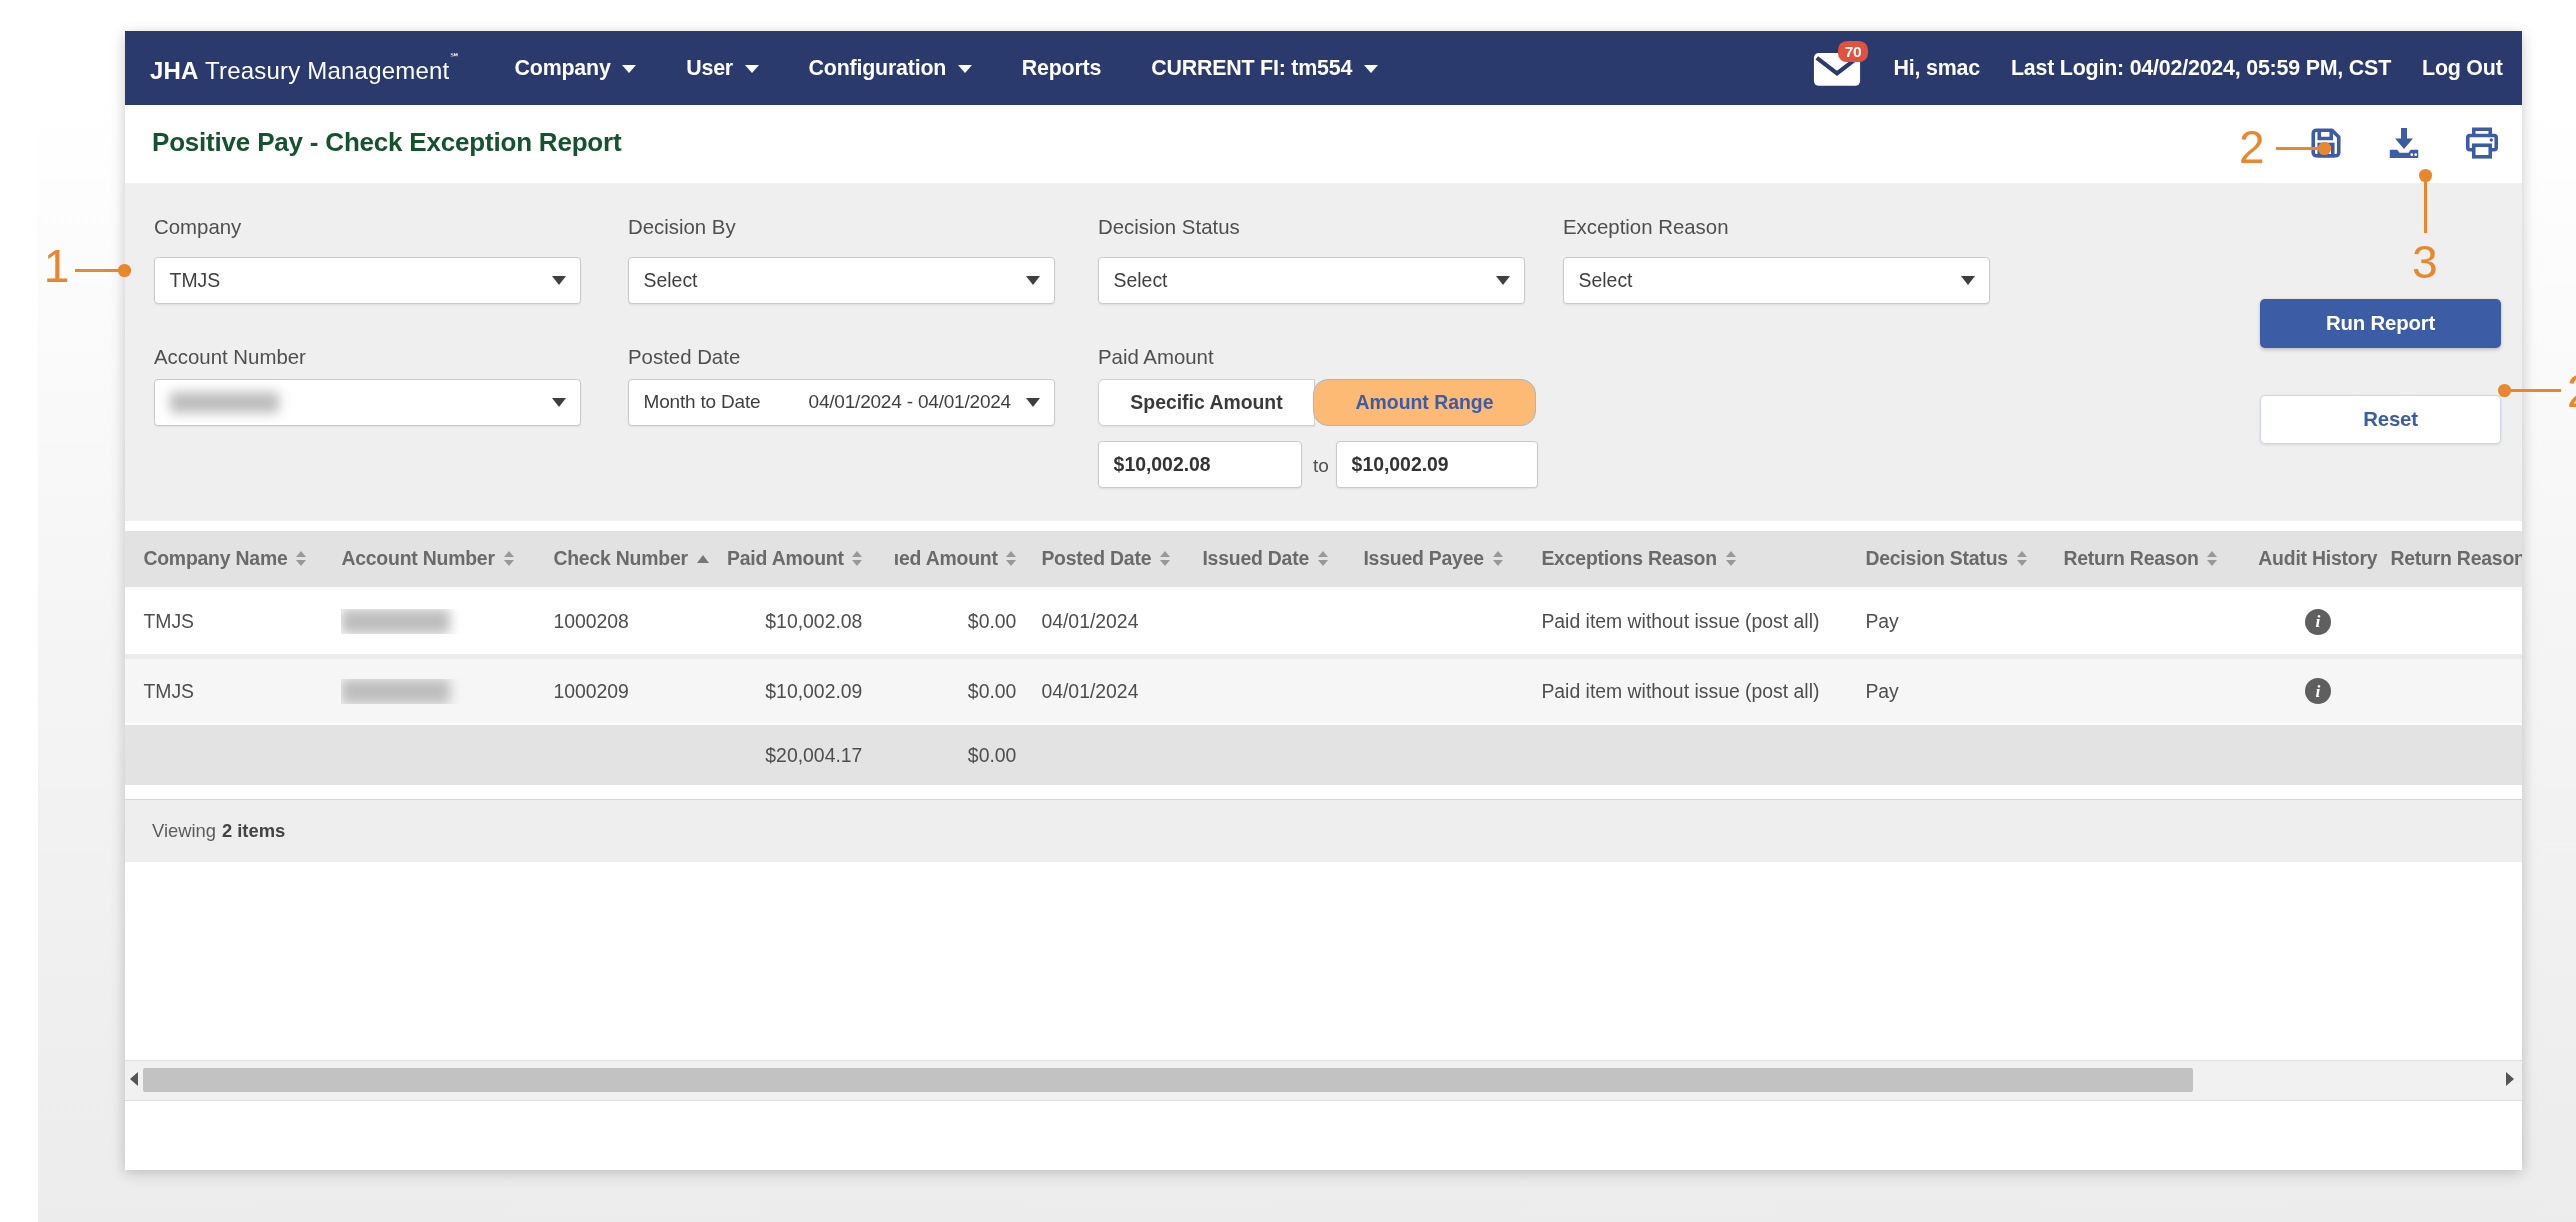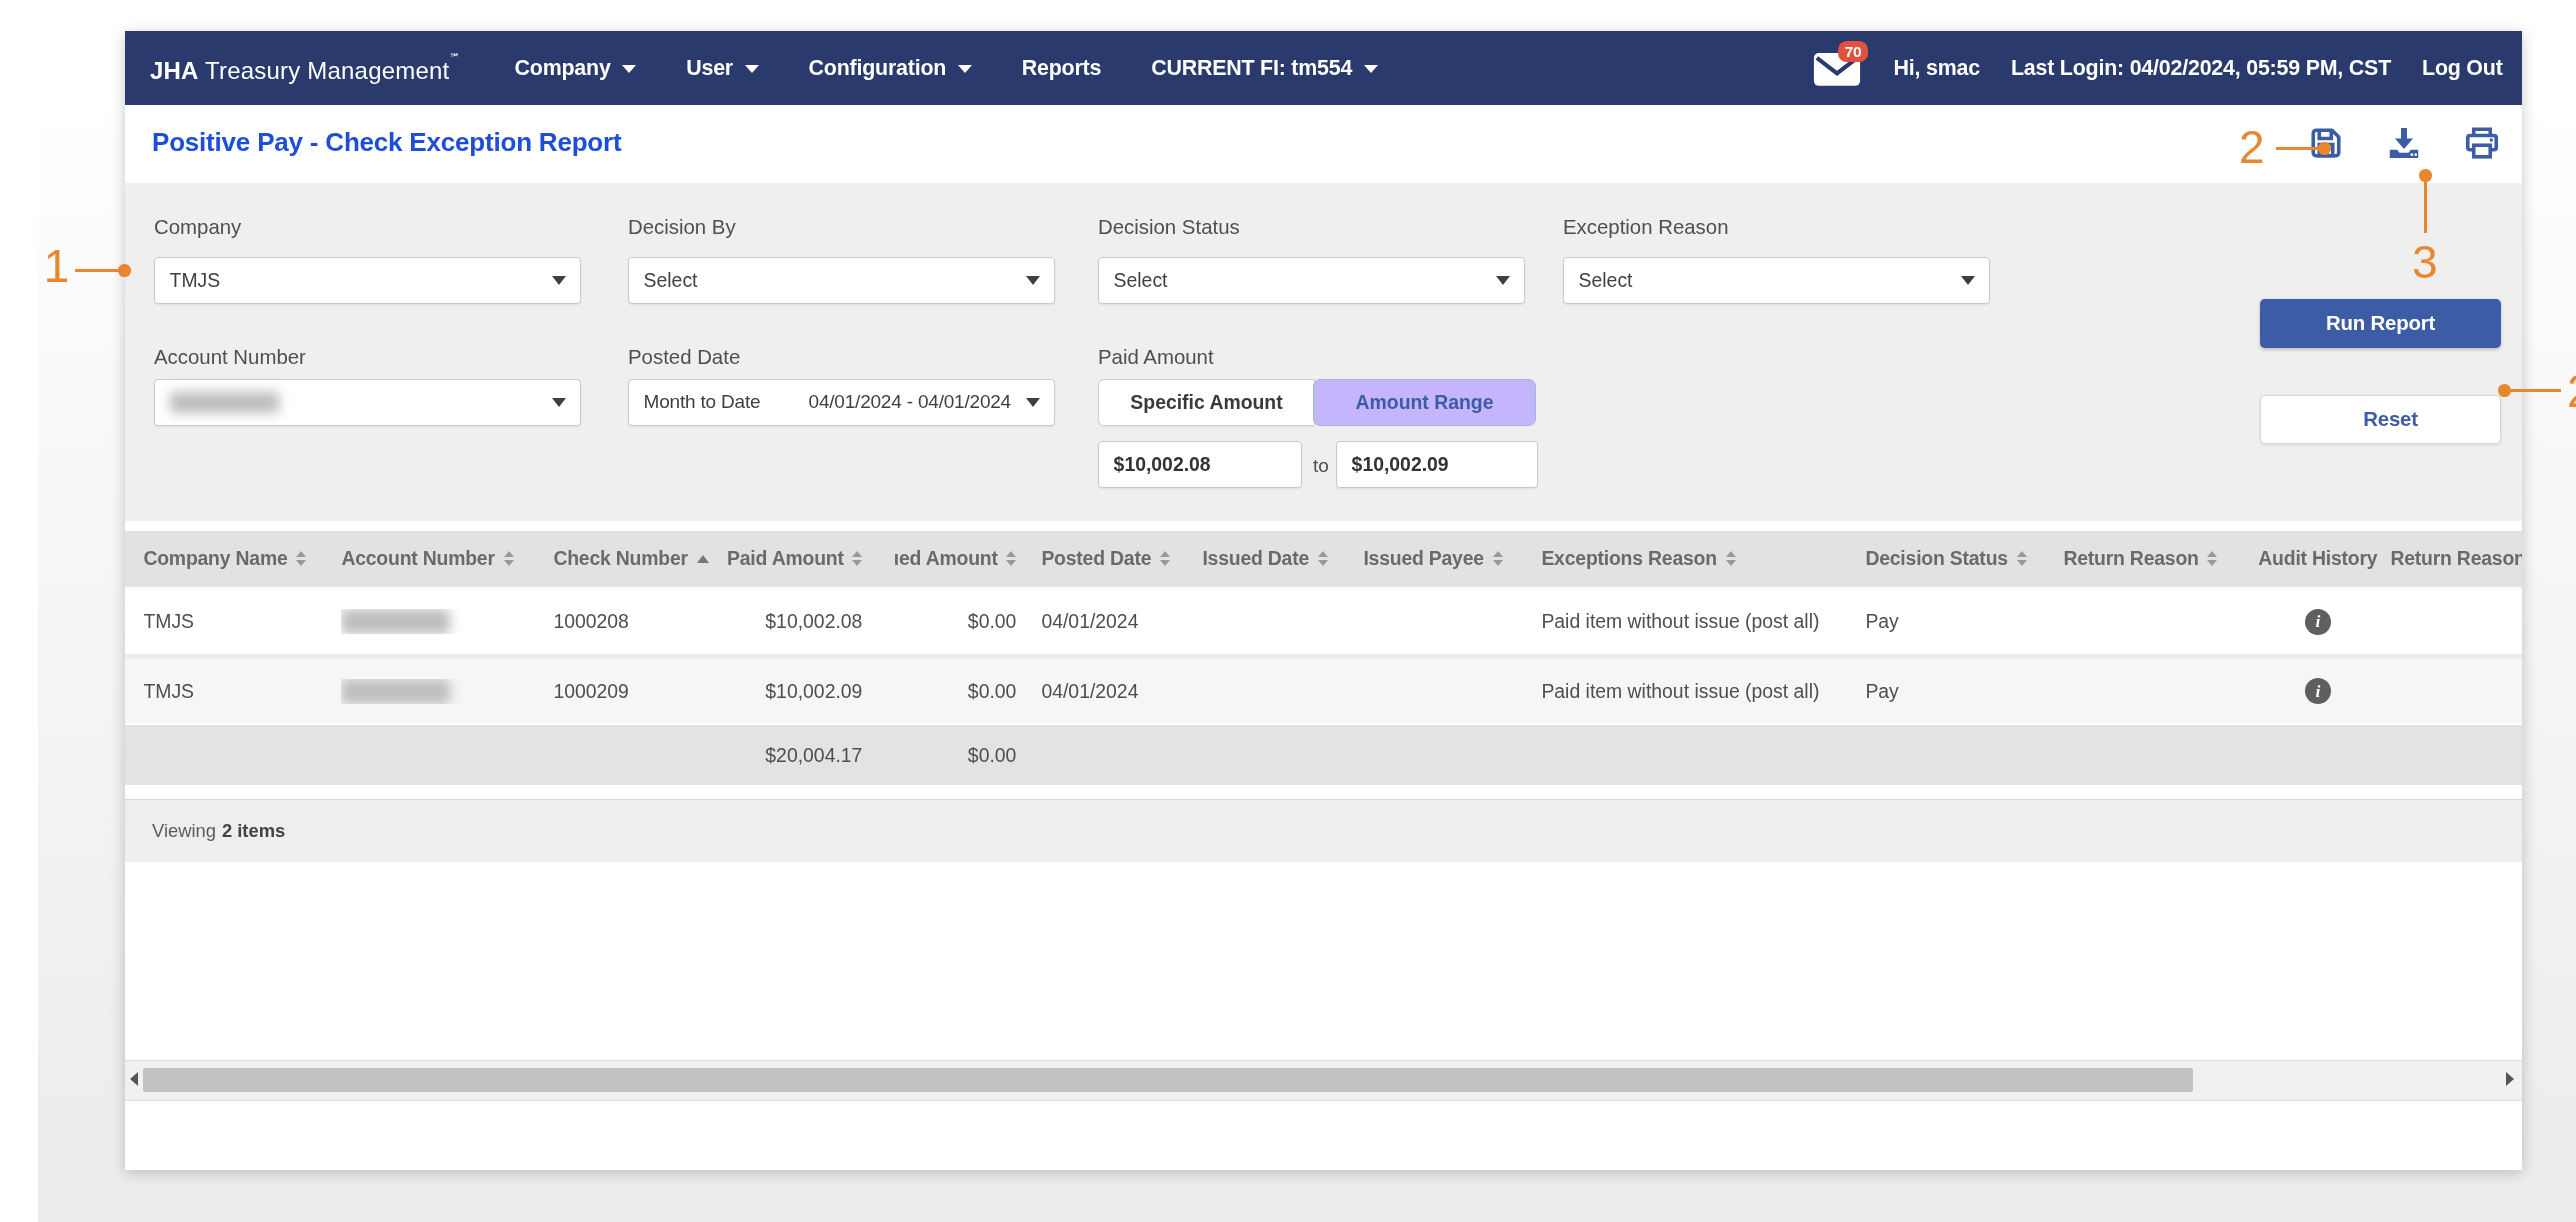--- a/index.html
+++ b/index.html
@@ -18,42 +18,42 @@
   .nav-items{display:flex;align-items:center;gap:50px;margin-left:54px;}
   .nav-item{display:flex;align-items:center;gap:11.6px;font-size:21.4px;font-weight:700;letter-spacing:-0.2px;cursor:pointer;white-space:nowrap;}
   .caret-w{width:0;height:0;border-left:7.8px solid transparent;border-right:7.8px solid transparent;border-top:8.7px solid #fff;margin-top:2.9px;}
   .nav-right{margin-left:auto;display:flex;align-items:center;gap:31px;font-size:21.4px;font-weight:700;letter-spacing:-0.2px;white-space:nowrap;}
   .mail-wrap{position:relative;width:50px;height:39px;cursor:pointer;}
   .mail-badge{position:absolute;top:-7.8px;right:-5.8px;background:#e0523e;color:#fff;font-size:15.5px;font-weight:700;
     padding:2.9px 6.8px;border-radius:8.7px;line-height:1;}
 
   
   .titlebar{height:75px;background:#fff;display:flex;align-items:center;padding:0 13.6px 0 27px;box-sizing:border-box;}
-  .page-title{font-size:26px;font-weight:700;color:#1d4ed8;letter-spacing:-0.2px;margin:0;text-align:center;}
+  .page-title{font-size:26px;font-weight:700;color:#14532d;letter-spacing:-0.2px;margin:0;text-align:center;}
   .toolbar{margin-left:auto;display:flex;align-items:center;gap:41px;padding-right:7.8px;}
   .tool-btn{width:37px;height:37px;display:flex;align-items:center;justify-content:center;cursor:pointer;}
 
   
   .filterbar{height:62px;background:#f0f0f0;border-top:1px solid #e4e4e4;display:flex;align-items:center;gap:9.7px;
     padding:0 25px;box-sizing:border-box;}
   .filterbar .flabel{color:#3c5ca6;font-size:21.4px;cursor:pointer;}
   .sep{height:2.9px;background:#fff;}
 
   
   .filterpanel{position:relative;height:338px;background:#efefef;}
   .flt-label{position:absolute;font-size:20.4px;color:#4f4f4f;white-space:nowrap;}
   .field{position:absolute;height:47px;background:#fff;border:1px solid #c9c9c9;border-radius:3.9px;box-sizing:border-box;
     display:flex;align-items:center;padding:0 39px 0 14.6px;font-size:19.4px;color:#3f3f3f;cursor:pointer;
     box-shadow:0 1px 1.9px rgba(0,0,0,.07);white-space:nowrap;}
   .caret-d{position:absolute;right:13.6px;top:18.4px;width:0;height:0;border-left:7.8px solid transparent;border-right:7.8px solid transparent;border-top:9.7px solid #3f3f3f;}
   .blur-blob{background:#bdbdbd;filter:blur(5.8px);border-radius:2.9px;}
   .toggle-btn{position:absolute;height:47px;box-sizing:border-box;display:flex;align-items:center;justify-content:center;
     font-size:19.4px;cursor:pointer;}
   .toggle-off{background:#fff;border:1px solid #cfcfcf;border-radius:5.8px 0 0 5.8px;color:#3a3a3a;font-weight:700;box-shadow:0 1px 1.9px rgba(0,0,0,.07);text-align:right;}
-  .toggle-on{background:#c4b5fd;border:1px solid #9db9dd;border-radius:7px;color:#3c5ca6;font-weight:700;z-index:1;}
+  .toggle-on{background:#fdba74;border:1px solid #9db9dd;border-radius:15px;color:#3c5ca6;font-weight:700;z-index:1;}
   .amt-input{position:absolute;height:47px;box-sizing:border-box;background:#fff;border:1px solid #c9c9c9;border-radius:3.9px;
     font-family:"Liberation Sans","DejaVu Sans",sans-serif;font-size:19.4px;font-weight:700;color:#333;padding:0 0 0 14.6px;
     box-shadow:0 1px 1.9px rgba(0,0,0,.07);}
   .to-word{position:absolute;font-size:19px;color:#4f4f4f;}
   .btn{position:absolute;width:241px;height:49px;border-radius:4.9px;display:flex;align-items:center;justify-content:center;
     font-size:20.4px;font-weight:700;cursor:pointer;box-sizing:border-box;letter-spacing:-0.2px;}
   .btn-primary{background:#3c5ca6;color:#fff;box-shadow:0 1.9px 3.9px rgba(0,0,0,.2);}
   .btn-secondary{background:#fff;color:#3c5ca6;border:1px solid #ccd6e8;box-shadow:0 1px 2.9px rgba(0,0,0,.1);}
 
   

